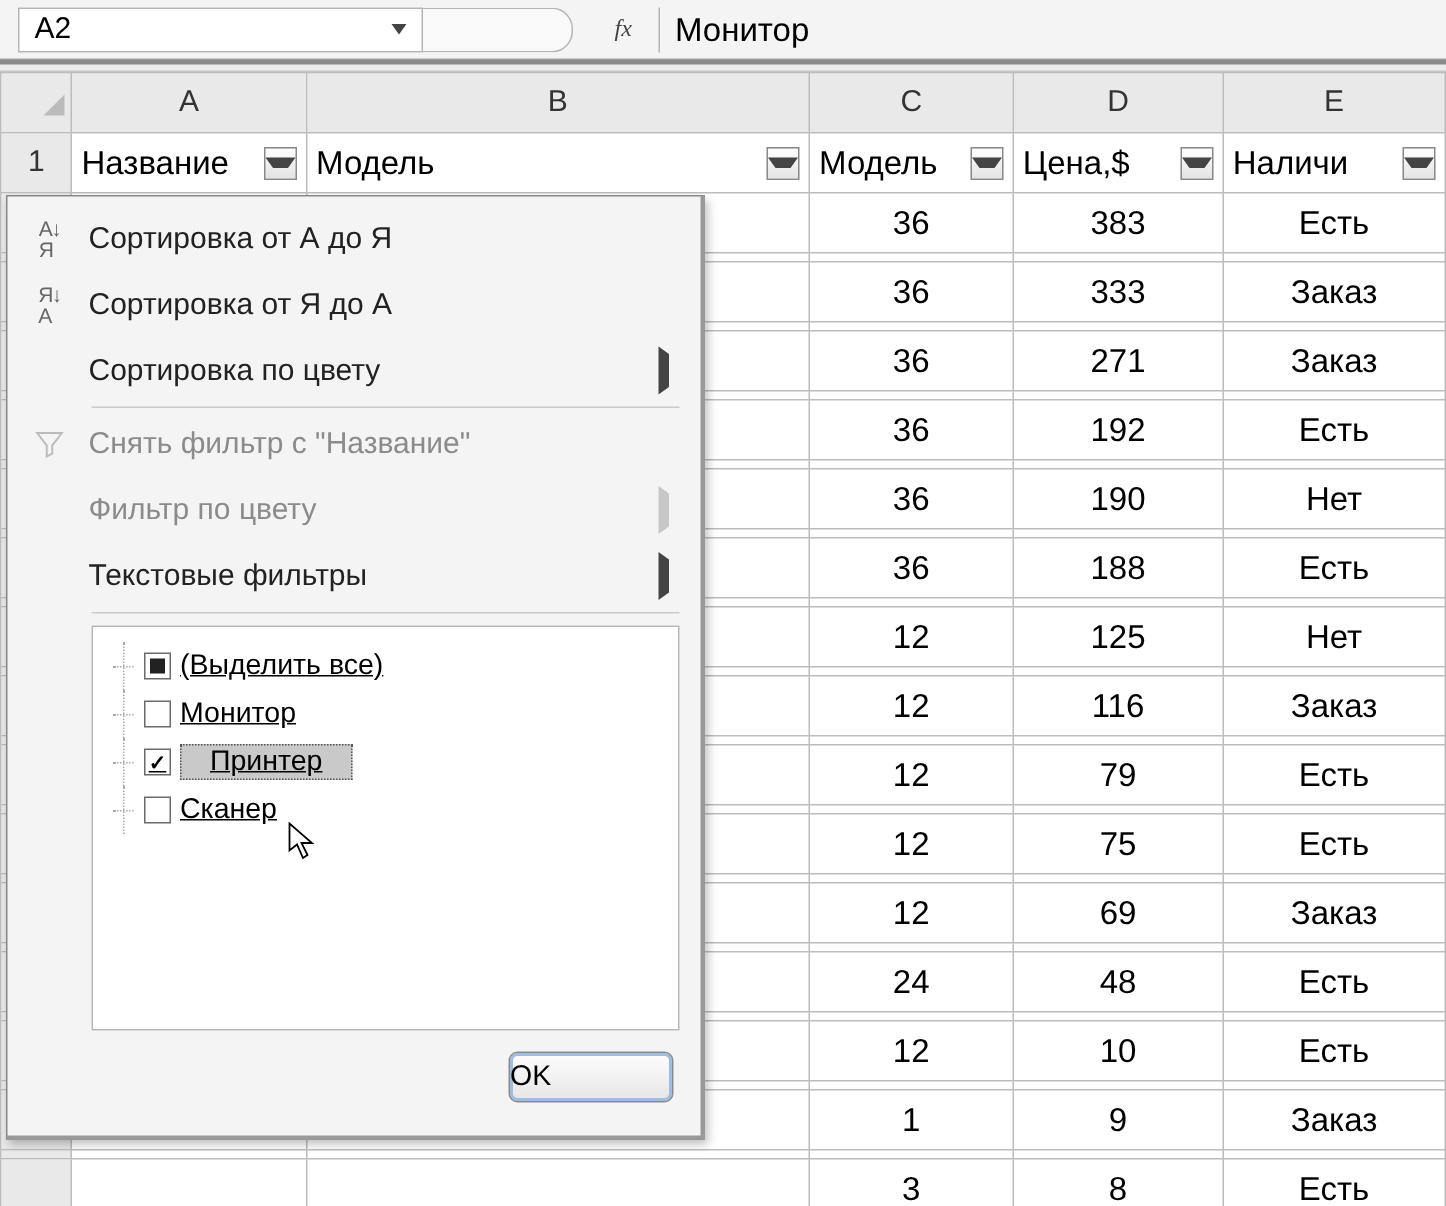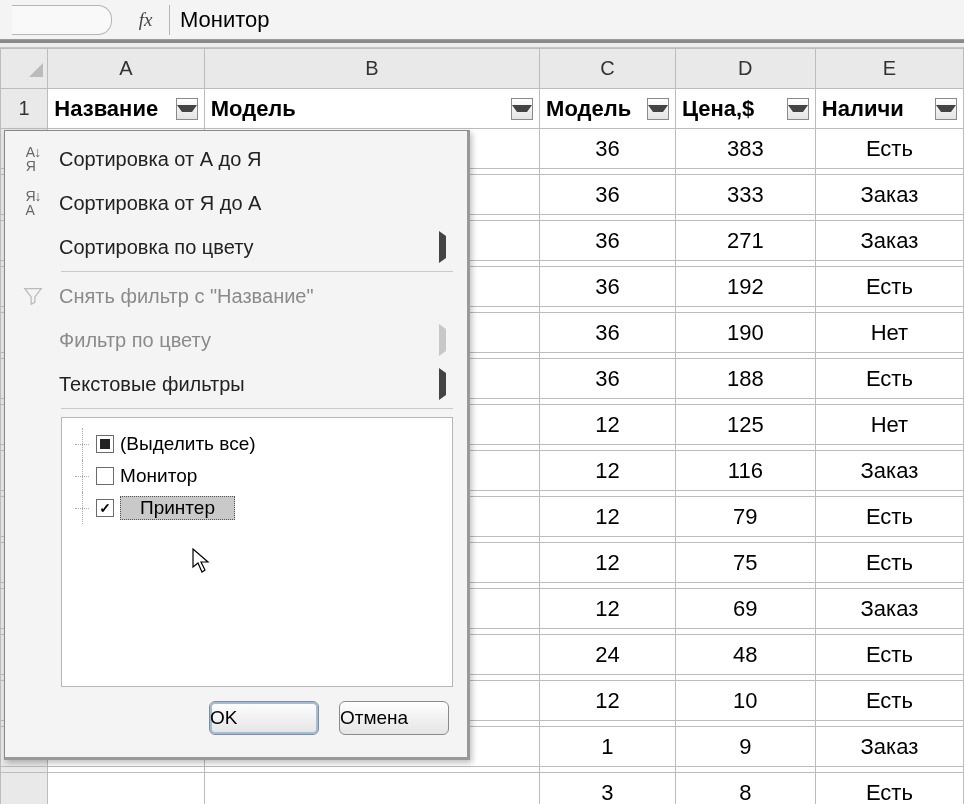--- a/index.html
+++ b/index.html
@@ -44,21 +44,21 @@
     border: 1px solid #b5b5b5;
     border-left: none;
     background: #f9f9f9;
     border-radius: 0 14px 14px 0;
   }
   .fx {
     width: 48px;
     text-align: center;
     font-style: italic;
     font-family: "Times New Roman", serif;
-    font-size: 19px;
+    font-size: 16px;
     color: #444;
     border-right: 1px solid #b5b5b5;
     height: 30px;
     line-height: 30px;
     margin-left: 10px;
   }
   .formula-val {
     flex:1;
     padding-left: 10px;
     font-size: 22px;
@@ -98,21 +98,21 @@
     font-size: 18px;
   }
   .colhdr { font-size: 20px; }
   .rowhdr { text-align: center; font-size: 20px; width: 46px;}
   .corner { width: 46px; }
 
   .hdr-cell, .flt-cell {
     display:flex; align-items:center; height:100%;
     padding: 0 6px;
     font-size: 22px;
-    font-weight: bold;
+    font-weight: normal;
   }
   .flt-cell span { flex:1; overflow:hidden; text-overflow: clip; }
   .drop {
     width: 22px; height: 22px;
     border: 1px solid #8a8a8a;
     background: linear-gradient(#fff,#e3e3e3);
     display:flex;align-items:center;justify-content:center;
     flex-shrink: 0;
     margin-left: 4px;
   }
@@ -165,20 +165,21 @@
   }
 
   .check-area {
     margin: 8px 14px 10px 56px;
     border: 1px solid #b7b7b7;
     background:#fff;
     height: 270px;
     padding: 10px 8px;
     font-size: 19px;
     position: relative;
+    text-decoration: underline;
   }
   .tree-item {
     display:flex; align-items:center;
     height: 32px;
     padding-left: 26px;
     position: relative;
   }
   .tree-item::before {
     content:"";
     position:absolute;
@@ -250,20 +251,26 @@
     border-top:5px solid transparent;
     border-bottom:5px solid transparent;
     border-left:7px solid #444;
   }
   .sort-icon-inner { line-height:1; font-size:14px; letter-spacing:-1px; color:#666; }
 </style>
 </head>
 <body>
 
 <div class="formula-row">
+  <div class="name-box">
+    <span class="name-box-text">A2</span>
+    <span class="name-box-arrow">
+        <span class="tri"></span>
+      </span>
+  </div>
   <div class="expand-box"></div>
   <div class="fx">fx</div>
   <div class="formula-val">Монитор</div>
 </div>
 
 <div class="sheet-wrap">
   <div class="gutter-top"></div>
 
   <table class="sheet">
     <colgroup>
@@ -627,33 +634,35 @@
         <div class="tree-item">
           <span class="tick"></span>
           <span class="tree-cb"></span>
           <span class="tree-label">Монитор</span>
         </div>
         <div class="tree-item">
           <span class="tick"></span>
           <span class="tree-cb on"></span>
           <span class="tree-label sel">Принтер</span>
         </div>
+        <div class="tree-item">
+          <span class="tick"></span>
+          <span class="tree-cb"></span>
+          <span class="tree-label">Сканер</span>
+        </div>
 
         <div class="cursor" style="left:130px; top:130px;">
           <svg viewBox="0 0 20 26">
               <path d="M1 1 L1 19 L6 15 L10 24 L13 22 L9 14 L16 14 Z" fill="#fff" stroke="#000" stroke-width="1.2"></path>
             </svg>
         </div>
       </div>
 
       <div class="btn-row">
         <div class="btn default">
           <span>OK</span>
         </div>
-        <div class="btn">
-          <span>Отмена</span>
-        </div>
       </div>
 
     </div>
   </div>
 
 </div>
 
 </body></html>

